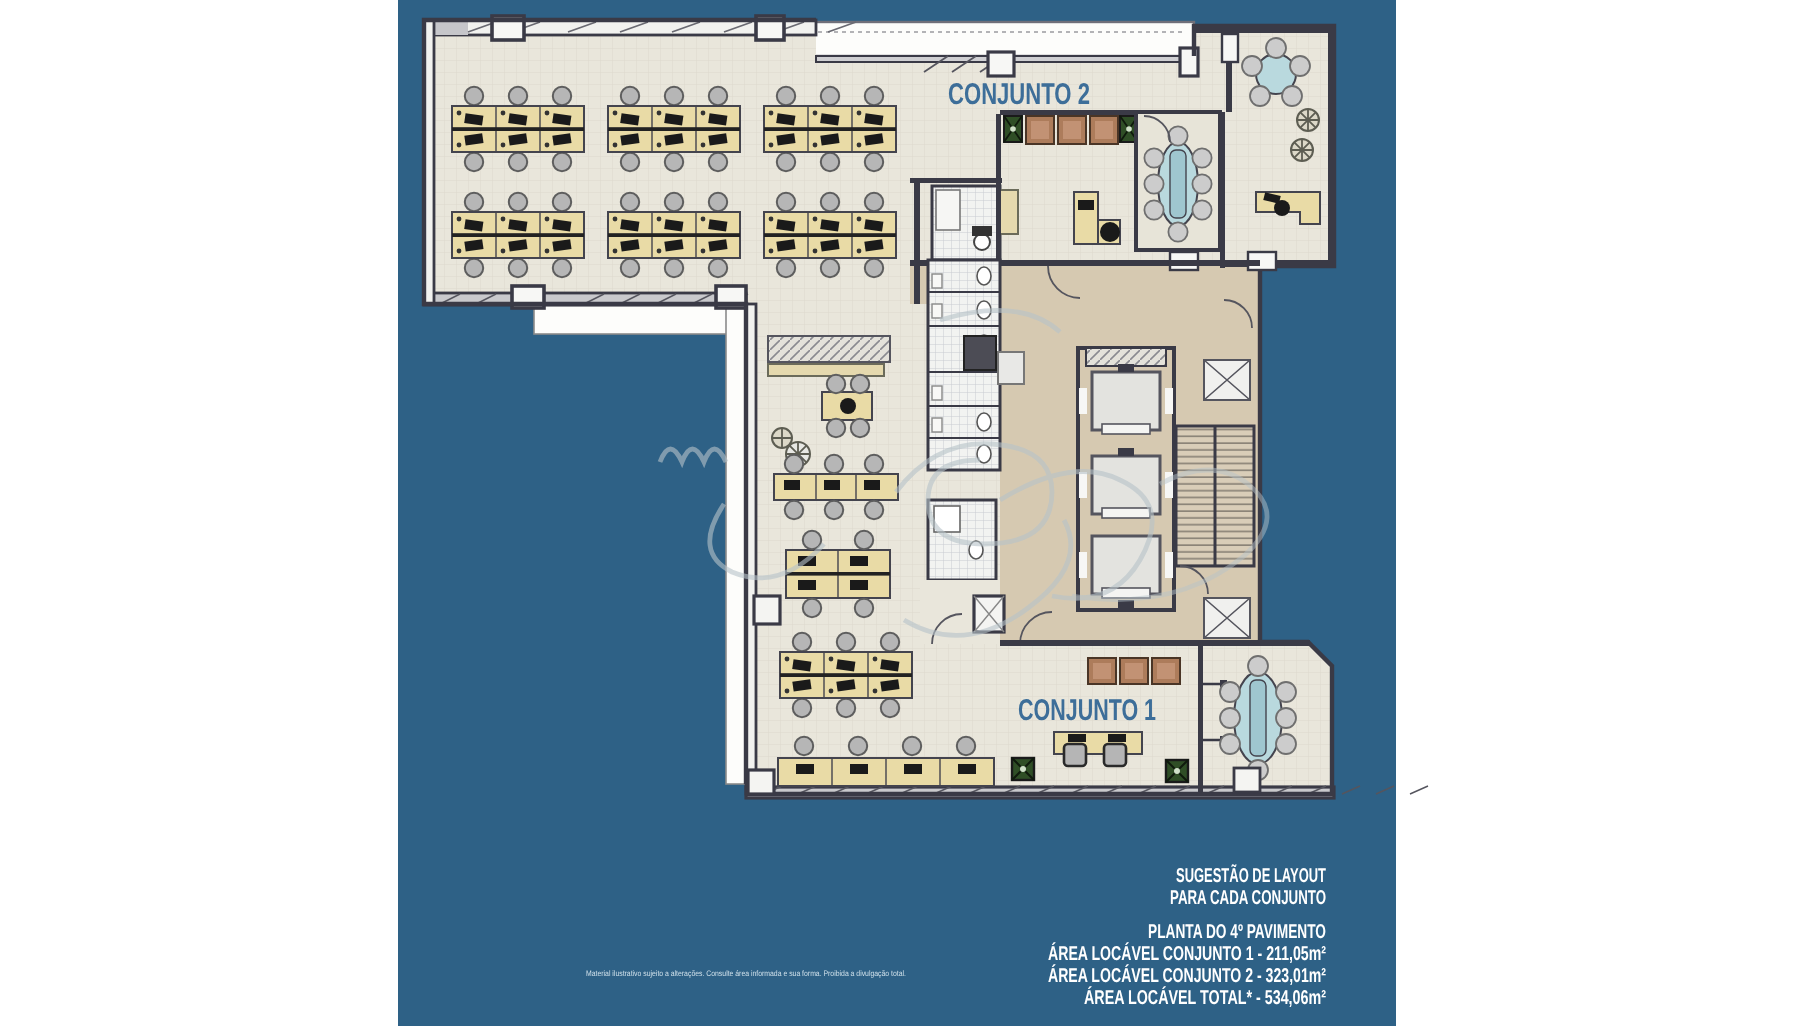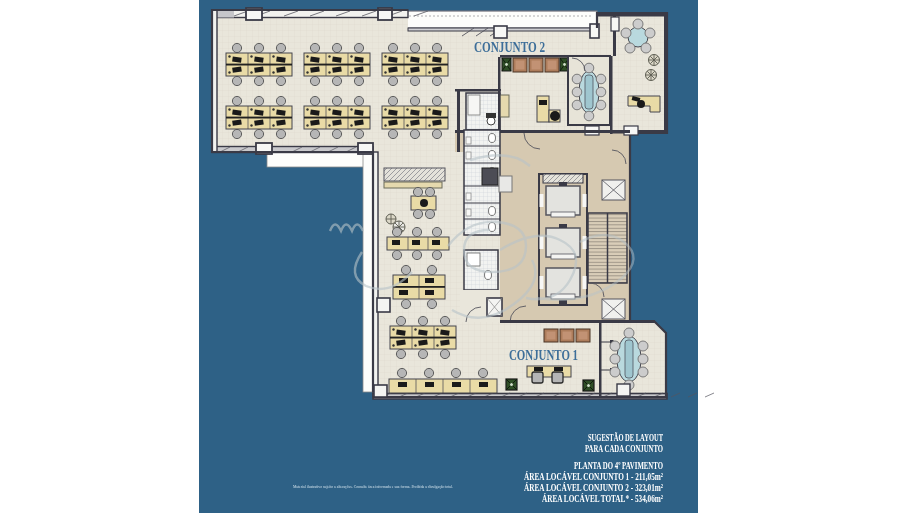--- a/index.html
+++ b/index.html
@@ -1,17 +1,17 @@
 <!DOCTYPE html>
 <html><head>
 <meta charset="utf-8">
 <style>
   html,body{margin:0;padding:0;background:#ffffff;width:900px;height:513px;overflow:hidden;
     font-family:"Liberation Sans", sans-serif;}
-  #stage{position:relative;width:900px;height:448px;background:#ffffff;font-family:Liberation Serif, serif;}
+  #stage{position:relative;width:900px;height:448px;background:#ffffff;}
   svg{position:absolute;left:0;top:0;}
 </style>
 </head>
 <body>
 <div id="stage">
 <svg width="900" height="513" viewBox="0 0 900 513">
 <defs>
 
   <g id="desk6">
     <circle cx="11" cy="-5" r="4.6" fill="#b6b6b6" stroke="#5e5e5e" stroke-width="1"></circle>

